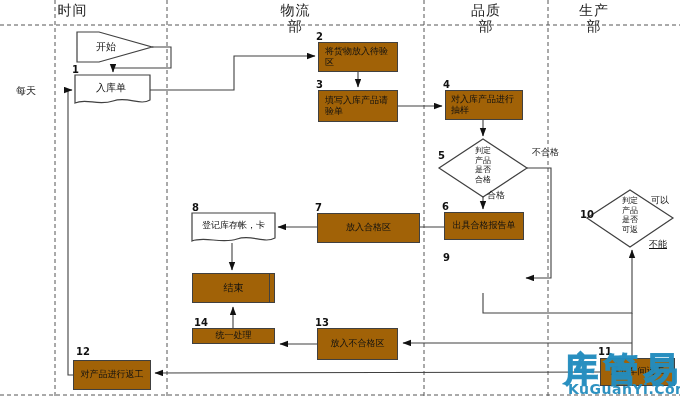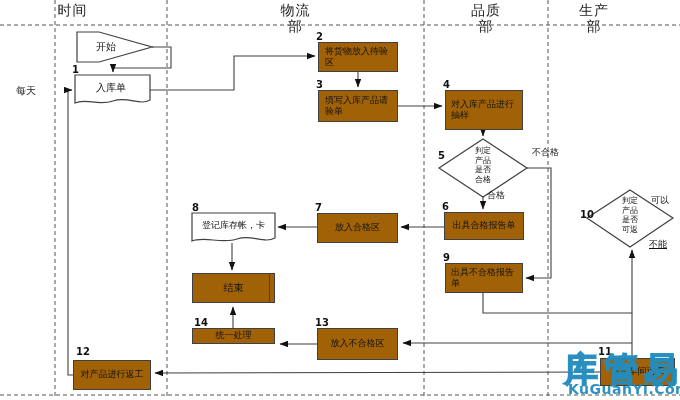--- a/index.html
+++ b/index.html
@@ -87,31 +87,28 @@
   <div class="free-label" style="left:80px;top:41px;width:52px;">开始</div>
   <div class="free-label" style="left:80px;top:82px;width:62px;">入库单</div>
   <div class="free-label" style="left:195px;top:220px;width:77px;font-size:9px;">登记库存帐，卡</div>
 
   <div class="box" style="left:318px;top:42px;width:80px;height:30px;padding:0 6px;">
     <span>将货物放入待验区</span>
     </div>
   <div class="box" style="left:318px;top:90px;width:80px;height:32px;padding:0 6px;">
     <span>填写入库产品请验单</span>
     </div>
-  <div class="box" style="left:445px;top:90px;width:78px;height:40px;padding:0 5px;">
+  <div class="box" style="left:445px;top:90px;width:78px;height:30px;padding:0 5px;">
     <span>对入库产品进行抽样</span>
     </div>
   <div class="box" style="left:444px;top:212px;width:80px;height:28px;">
     <span>出具合格报告单</span>
     </div>
-  <div class="box" style="left:317px;top:213px;width:81px;height:30px;">
+  <div class="box" style="left:317px;top:213px;width:103px;height:30px;">
     <span>放入合格区</span>
-    </div>
-  <div class="box" style="left:445px;top:263px;width:78px;height:30px;padding:0 5px;">
-    <span>出具不合格报告单</span>
     </div>
   <div class="box" style="left:600px;top:358px;width:75px;height:28px;">
     <span>通知车间返工</span>
     </div>
   <div class="box" style="left:73px;top:360px;width:78px;height:30px;">
     <span>对产品进行返工</span>
     </div>
   <div class="box" style="left:317px;top:328px;width:81px;height:32px;">
     <span>放入不合格区</span>
     </div>

